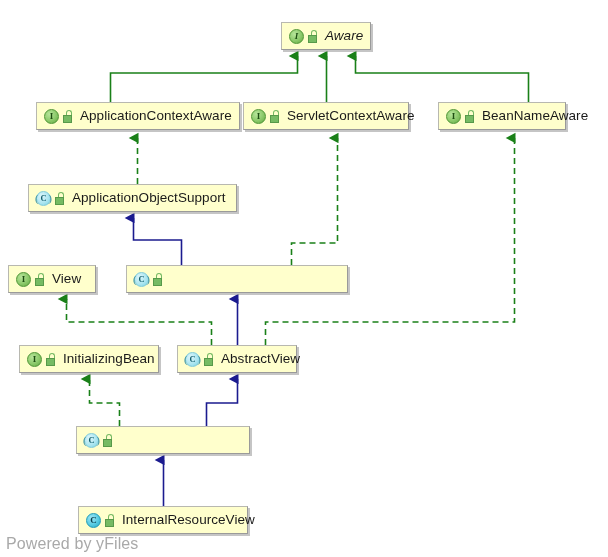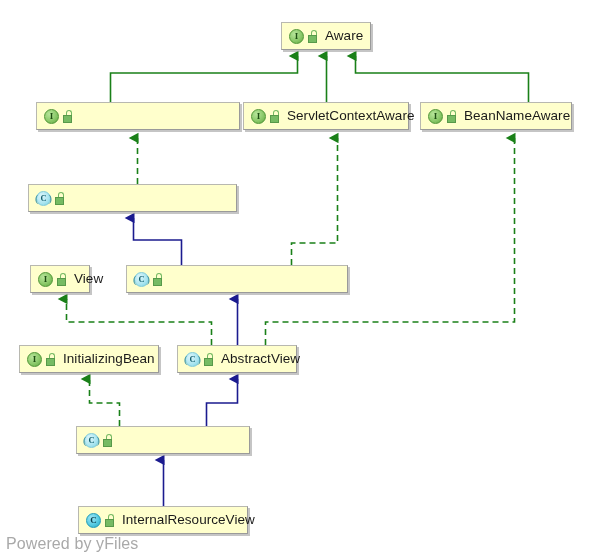--- a/index.html
+++ b/index.html
@@ -167,62 +167,64 @@
 
       <path d="M 206.5,426 L 206.5,403 L 237.5,403 L 237.5,379" stroke="#1B1B8F" marker-end="url(#ahBlue)"></path>
 
       <path d="M 119.5,426 L 119.5,403 L 89.5,403 L 89.5,379" stroke="#1A8018" stroke-dasharray="6,4" marker-end="url(#ahGreen)"></path>
 
       <path d="M 163.5,506 L 163.5,460" stroke="#1B1B8F" marker-end="url(#ahBlue)"></path>
     </g>
   </svg>
 
   <div id="nodes">
-      <div class="node" style="left: 281px; top: 22px; width: 90px;">
+      <div class="node" style="left: 281px; top: 22px; width: 90px; font-style: italic;">
         <span class="ico ico-iface"></span>
         <span class="lock">
           <span class="shackle"></span>
           <span class="body"></span>
         </span>
         <span class="label">Aware</span>
       </div>
       <div class="node" style="left: 36px; top: 102px; width: 204px;">
         <span class="ico ico-iface"></span>
         <span class="lock">
           <span class="shackle"></span>
           <span class="body"></span>
         </span>
+        <span class="label">ApplicationContextAware</span>
       </div>
       <div class="node" style="left: 243px; top: 102px; width: 166px;">
         <span class="ico ico-iface"></span>
         <span class="lock">
           <span class="shackle"></span>
           <span class="body"></span>
         </span>
         <span class="label">ServletContextAware</span>
       </div>
-      <div class="node" style="left: 420px; top: 102px; width: 152px; align-items: center;">
+      <div class="node" style="left: 438px; top: 102px; width: 128px; align-items: center;">
         <span class="ico ico-iface"></span>
         <span class="lock">
           <span class="shackle"></span>
           <span class="body"></span>
         </span>
         <span class="label">BeanNameAware</span>
       </div>
       <div class="node" style="left: 28px; top: 184px; width: 209px;">
         <span class="ico ico-abs">
           <span class="paren">(</span>
           <span class="paren r">)</span>
         </span>
         <span class="lock">
           <span class="shackle"></span>
           <span class="body"></span>
         </span>
-      </div>
-      <div class="node" style="left: 30px; top: 265px; width: 60px;">
+        <span class="label">ApplicationObjectSupport</span>
+      </div>
+      <div class="node" style="left: 8px; top: 265px; width: 88px;">
         <span class="ico ico-iface"></span>
         <span class="lock">
           <span class="shackle"></span>
           <span class="body"></span>
         </span>
         <span class="label">View</span>
       </div>
       <div class="node" style="left: 126px; top: 265px; width: 222px;">
         <span class="ico ico-abs">
           <span class="paren">(</span>

